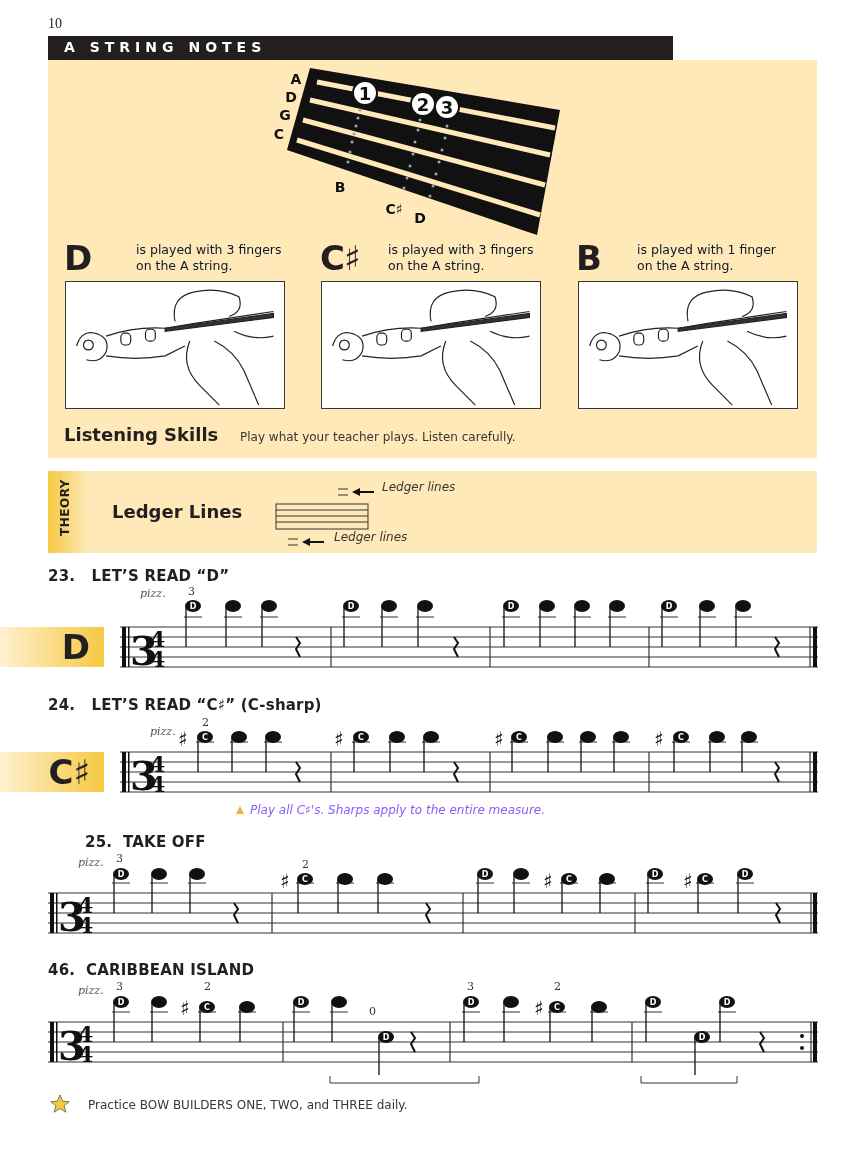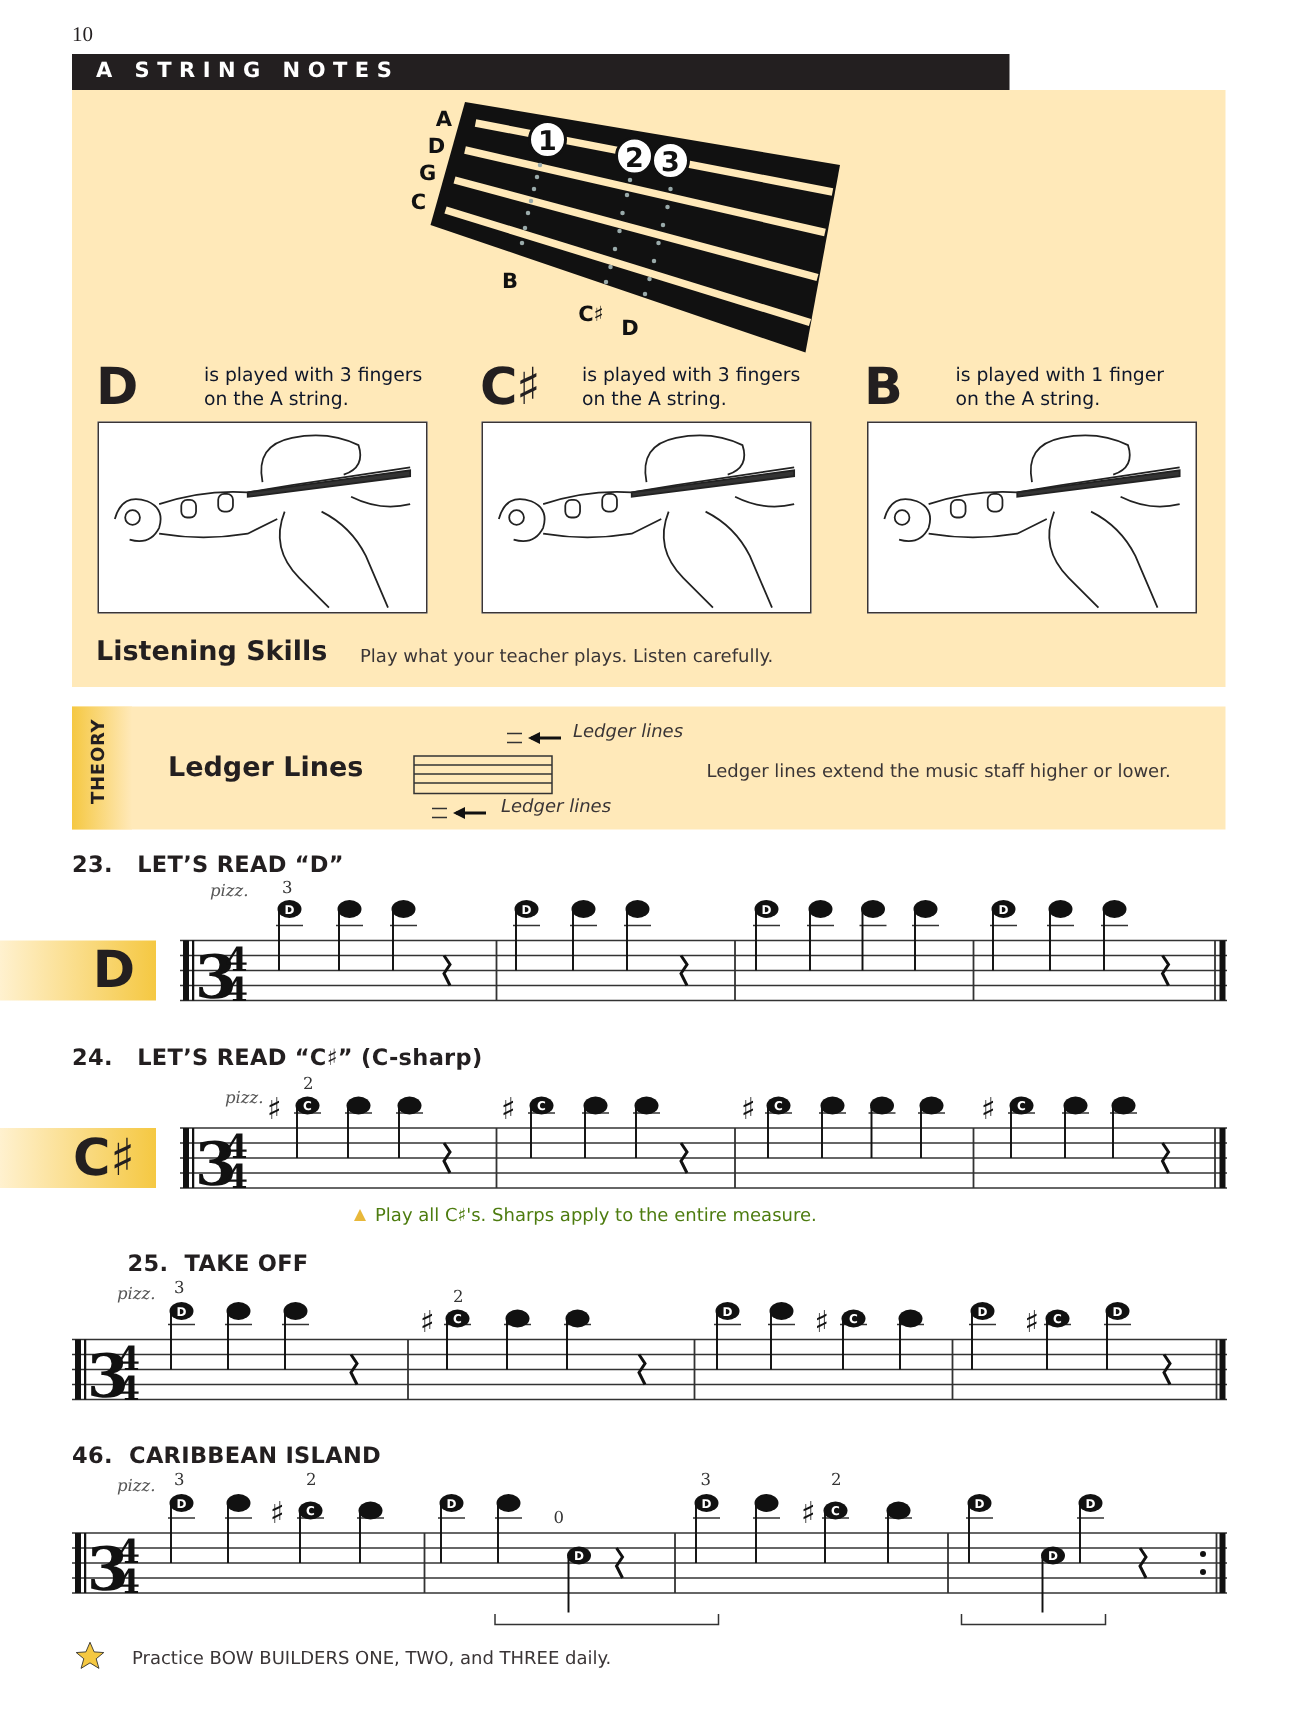--- a/index.html
+++ b/index.html
@@ -33,21 +33,21 @@
   .ledger-staff { position: absolute; left: 226px; top: 5px; width: 250px; height: 72px; }
   .ledger-caption { position: absolute; font-size: 12px; font-style: italic; color: #3a3536; }
   .theory-desc { position: absolute; left: 423px; top: 36px; font-size: 12px; color: #3a3536; }
 
   .exercise-title { position: absolute; font-size: 15px; font-weight: bold; font-family: "DejaVu Sans", sans-serif; letter-spacing: 0.2px; }
   .note-tab { position: absolute; left: 0; width: 104px; height: 40px; background: linear-gradient(to right, #fff1cf, #f5c842); }
   .note-tab span { position: absolute; right: 14px; top: 0; font-size: 34px; font-weight: bold; line-height: 40px; }
 
   .staff-svg { position: absolute; overflow: visible; }
 
-  .annotation { position: absolute; left: 236px; top: 803px; font-size: 12px; color: #4d7c0f; }
+  .annotation { position: absolute; left: 236px; top: 803px; font-size: 12px; font-style: italic; color: #8b5cf6; }
   .warn-icon { display: inline-block; width: 0; height: 0; border-left: 4px solid transparent; border-right: 4px solid transparent; border-bottom: 8px solid #e8b83a; margin-right: 6px; vertical-align: 0px; }
 
   .footer-tip { position: absolute; left: 88px; top: 1098px; font-size: 12px; color: #3a3536; text-align: right; }
   .star-icon { position: absolute; left: 49px; top: 1093px; width: 22px; height: 22px; }
 </style>
 </head>
 <body>
 
 <div class="page-number">10</div>
 
@@ -192,21 +192,20 @@
     <line x1="64" y1="19" x2="74" y2="19" stroke="#333"></line>
     <line x1="14" y1="63" x2="24" y2="63" stroke="#333"></line>
     <line x1="14" y1="69" x2="24" y2="69" stroke="#333"></line>
     <path d="M80,16 l20,0" stroke="#111" stroke-width="2"></path>
     <polygon points="78,16 86,12 86,20" fill="#111"></polygon>
     <path d="M30,66 l20,0" stroke="#111" stroke-width="2"></path>
     <polygon points="28,66 36,62 36,70" fill="#111"></polygon>
   </svg>
   <div class="ledger-caption" style="left:334px; top:9px;">Ledger lines</div>
   <div class="ledger-caption" style="left:286px; top:59px;">Ledger lines</div>
-  <div class="theory-desc">Ledger lines extend the music staff higher or lower.</div>
 </div>
 
 <div class="exercise-title" style="left:48px; top:567px;">
   <span>23.</span>&nbsp;&nbsp; <span>LET’S READ “D”</span>
 </div>
 <div class="note-tab" style="top:627px;">
     <span>D</span>
   </div>
 
 <svg class="staff-svg" style="left:120px; top:585px;" width="700" height="90">

